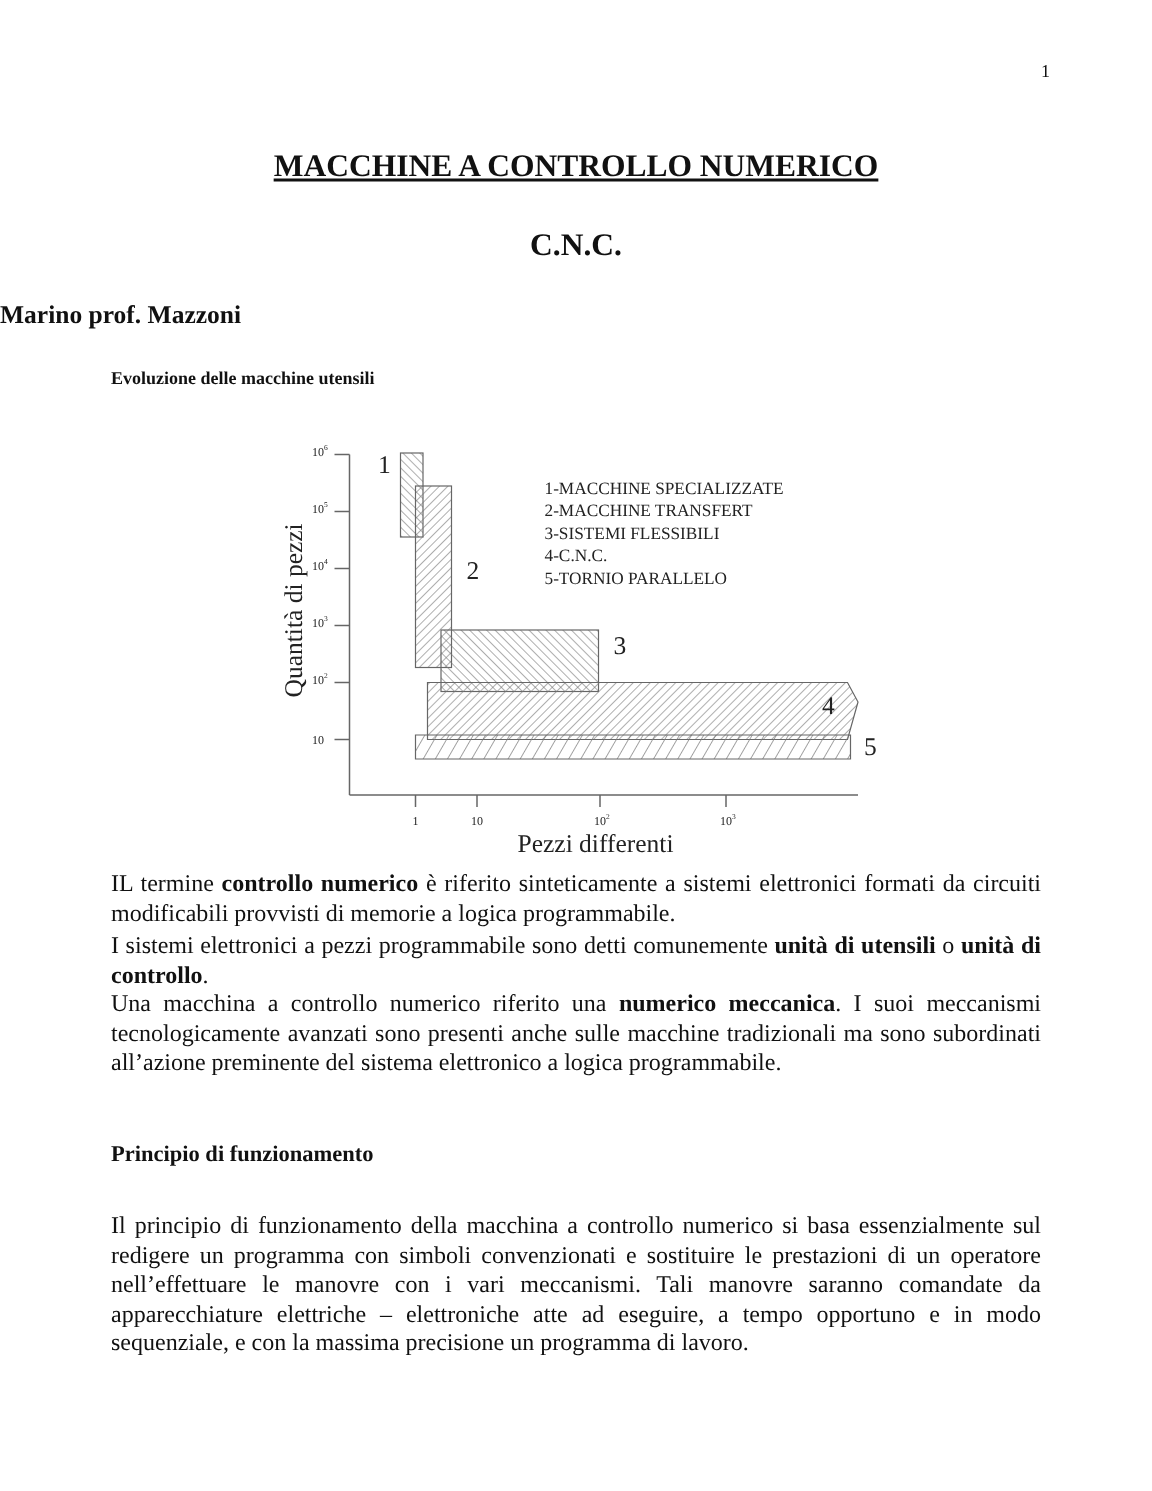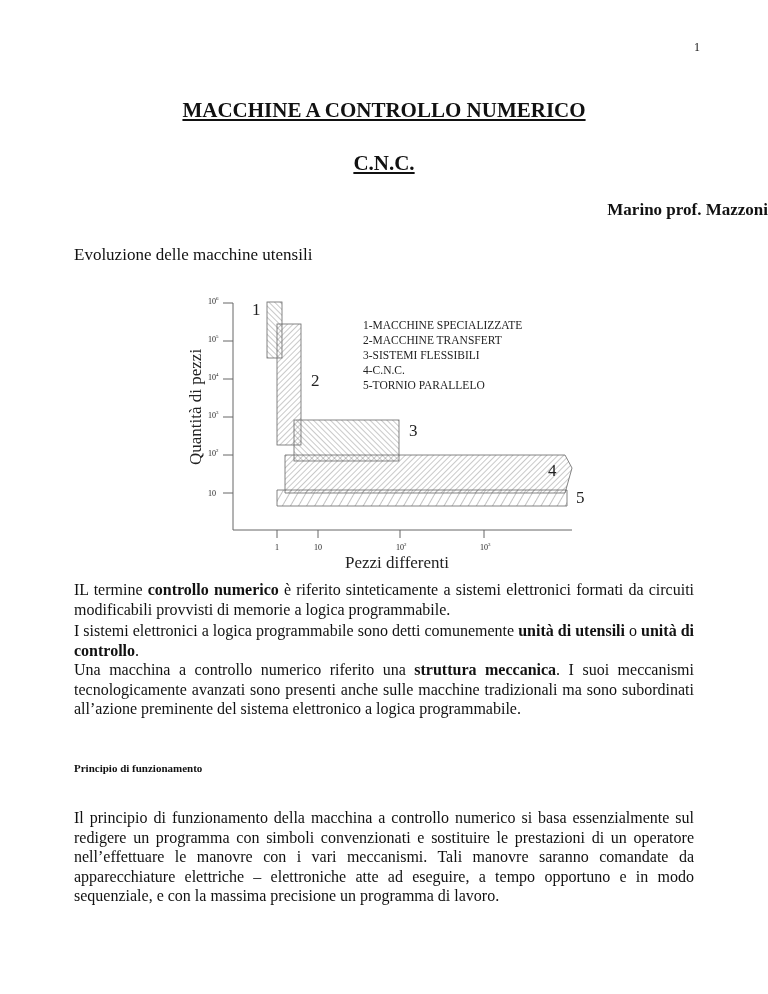--- a/index.html
+++ b/index.html
@@ -2,29 +2,29 @@
 <html><head>
 <meta charset="utf-8">
 <style>
   html, body { margin: 0; padding: 0; background: #ffffff; }
   body { width: 768px; height: 994px; position: relative; overflow: hidden;
          font-family: "Liberation Serif", serif; color: #111; }
   .page-num { position: absolute; top: 40px; left: 0; width: 700px; text-align: right; font-size: 12px; }
   .title { position: absolute; top: 98px; left: 0; width: 768px; text-align: center;
            font-size: 21px; font-weight: bold; text-decoration: underline; }
   .subtitle { position: absolute; top: 151px; left: 0; width: 768px; text-align: center;
-           font-size: 21px; font-weight: bold; text-decoration: underline; }
-  .author { position: absolute; top: 200px; left: 0; width: 768px; text-align: right;
+           font-size: 21px; font-weight: bold; }
+  .author { position: absolute; top: 200px; left: 0; width: 768px; text-align: left;
            font-size: 17px; font-weight: bold; }
-  .section-h { position: absolute; left: 74px; font-size: 17px; font-weight: normal; }
+  .section-h { position: absolute; left: 74px; font-size: 12px; font-weight: bold; }
   .chart { position: absolute; left: 0; top: 285px; }
   .para { position: absolute; left: 74px; width: 620px; font-size: 16px; line-height: 19.5px;
           text-align: justify; }
   .para b { font-weight: bold; }
-  .sub-h { position: absolute; left: 74px; font-size: 11px; font-weight: bold; }
+  .sub-h { position: absolute; left: 74px; font-size: 15px; font-weight: bold; }
   svg text { font-family: "Liberation Serif", serif; fill: #222; }
 </style>
 </head>
 <body>
 
 <div class="page-num">1</div>
 <div class="title">MACCHINE A CONTROLLO NUMERICO</div>
 <div class="subtitle">C.N.C.</div>
 <div class="author">Marino prof. Mazzoni</div>
 <div class="section-h" style="top:245px;">Evoluzione delle macchine utensili</div>
@@ -98,21 +98,21 @@
     <text x="363" y="359">3-SISTEMI FLESSIBILI</text>
     <text x="363" y="374">4-C.N.C.</text>
     <text x="363" y="389">5-TORNIO PARALLELO</text>
   </g>
 </svg>
 
 <div class="para" style="top:580px;">
   <span>IL termine </span><b>controllo numerico</b><span> è riferito sinteticamente a sistemi elettronici formati da circuiti modificabili provvisti di memorie a logica programmabile.</span>
 </div>
 <div class="para" style="top:621px;">
-  <span>I sistemi elettronici a logica programmabile sono detti comunemente </span><b>unità di utensili</b><span> o </span><b>unità di controllo</b><span>.</span>
+  <span>I sistemi elettronici a pezzi programmabile sono detti comunemente </span><b>unità di utensili</b><span> o </span><b>unità di controllo</b><span>.</span>
 </div>
 <div class="para" style="top:660px;">
-  <span>Una macchina a controllo numerico riferito una </span><b>struttura meccanica</b><span>. I suoi meccanismi tecnologicamente avanzati sono presenti anche sulle macchine tradizionali ma sono subordinati all’azione preminente del sistema elettronico a logica programmabile.</span>
+  <span>Una macchina a controllo numerico riferito una </span><b>numerico meccanica</b><span>. I suoi meccanismi tecnologicamente avanzati sono presenti anche sulle macchine tradizionali ma sono subordinati all’azione preminente del sistema elettronico a logica programmabile.</span>
 </div>
 
 <div class="sub-h" style="top:762px;">Principio di funzionamento</div>
 
 <div class="para" style="top:808px;">Il principio di funzionamento della macchina a controllo numerico si basa essenzialmente sul redigere un programma con simboli convenzionati e sostituire le prestazioni di un operatore nell’effettuare le manovre con i vari meccanismi. Tali manovre saranno comandate da apparecchiature elettriche – elettroniche atte ad eseguire, a tempo opportuno e in modo sequenziale, e con la massima precisione un programma di lavoro.</div>
 
 </body></html>

